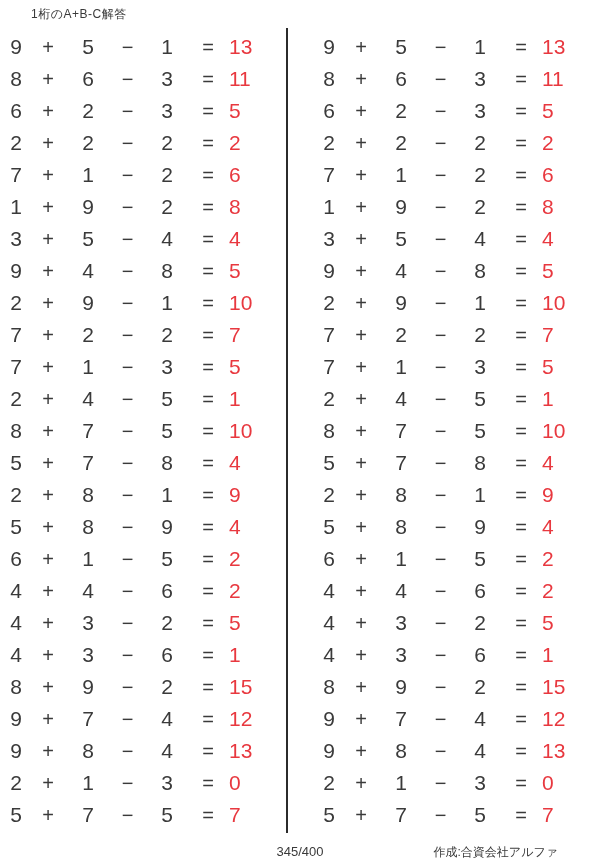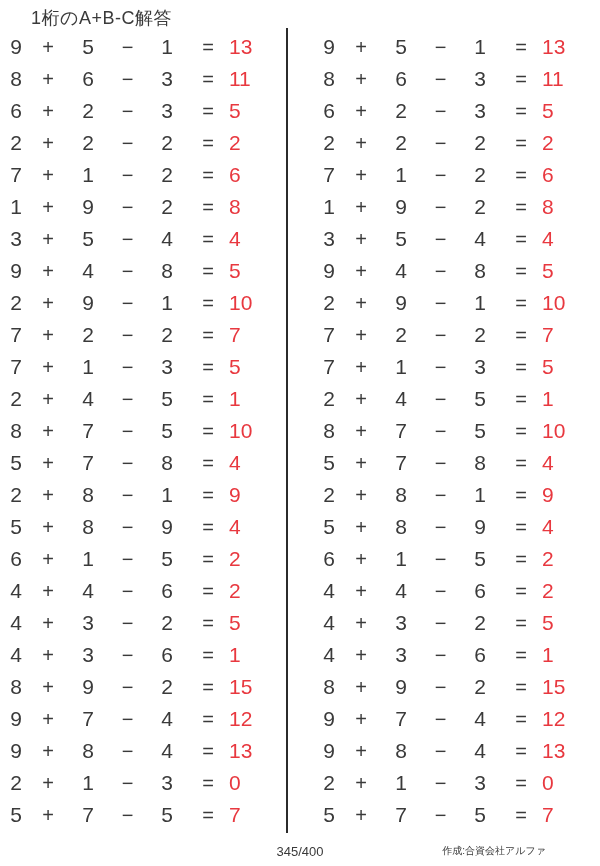--- a/index.html
+++ b/index.html
@@ -18,21 +18,21 @@
     width: 600px;
     height: 866px;
     font-family: "Liberation Sans", "DejaVu Sans", sans-serif;
     color: var(--text-color);
     overflow: hidden;
   }
   .sheet-title {
     position: absolute;
     left: 31px;
     top: 6px;
-    font-size: 18px;
+    font-size: 12px;
     letter-spacing: 0.5px;
     color: var(--text-color);
     white-space: nowrap;
   }
   .problems-column {
     position: absolute;
     top: 31px;
   }
   .problems-column.left  { left: 4px;   }
   .problems-column.right { left: 317px; }
@@ -63,23 +63,23 @@
     position: absolute;
     left: 0;
     top: 844px;
     width: 600px;
     text-align: center;
     font-size: 13px;
     color: var(--text-color);
   }
   .footer-credit {
     position: absolute;
-    right: 54px;
+    right: 42px;
     top: 844px;
-    font-size: 10px;
+    font-size: 12px;
     color: var(--text-color);
     white-space: nowrap;
   }
 </style>
 </head>
 <body>
 
 <div class="sheet-title">1桁のA+B-C解答</div>
 
 <div class="problems-column left">

